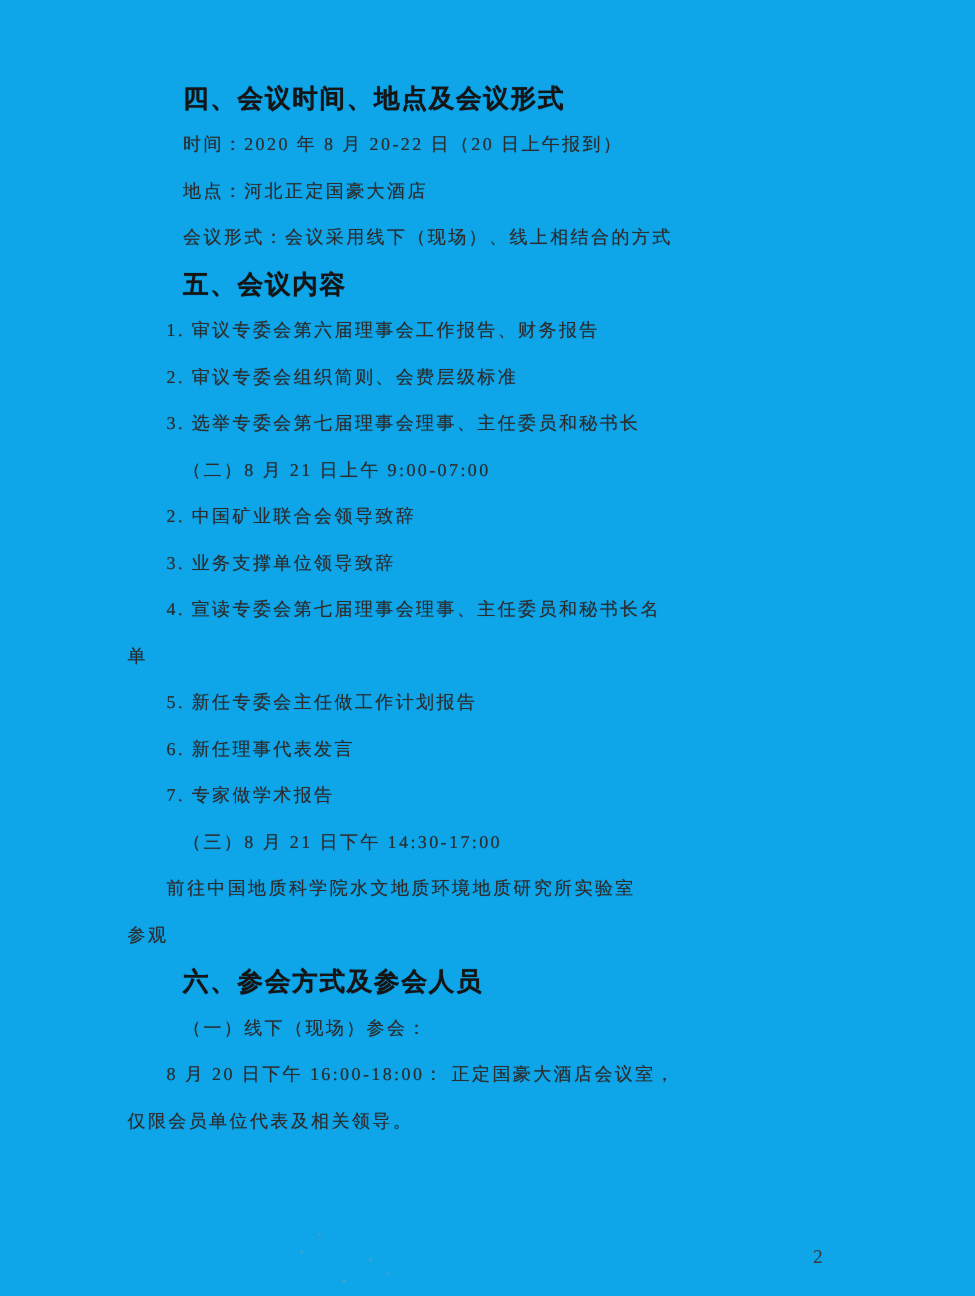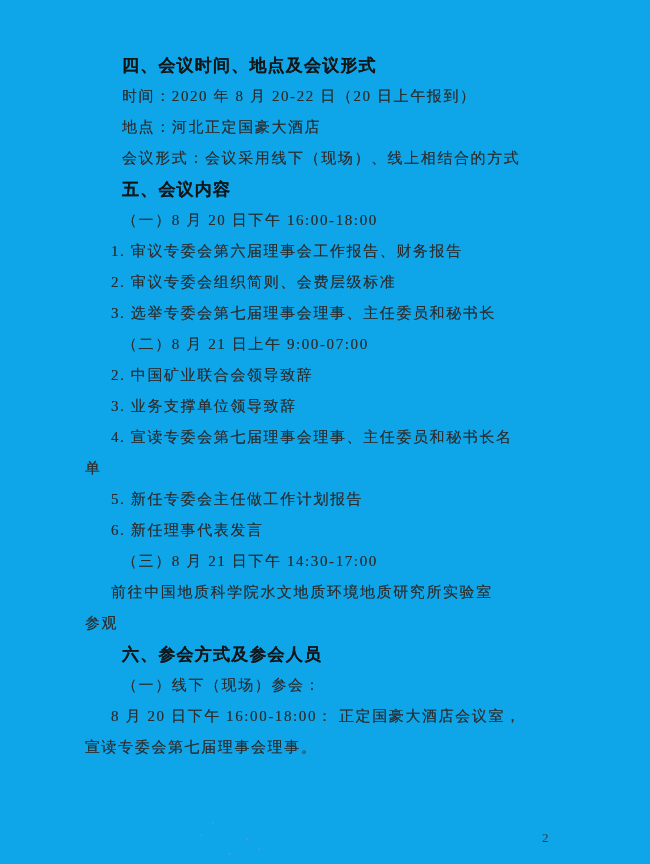--- a/index.html
+++ b/index.html
@@ -18,21 +18,21 @@
   .content {
     position: absolute;
     left: 85px;
     top: 50px;
     width: 545px;
     color: #2a2a2a;
   }
   .line {
     height: 31px;
     line-height: 31px;
-    font-size: 15px;
+    font-size: 12px;
     letter-spacing: 1.6px;
     white-space: nowrap;
     color: #2d2d2d;
     text-shadow: 0 0 0.5px rgba(40,40,40,0.55);
   }
   .line.h {
     font-family: "Liberation Sans", "DejaVu Sans", sans-serif;
     font-weight: bold;
     font-size: 17px;
     letter-spacing: 1.2px;
@@ -59,38 +59,38 @@
 </head>
 <body>
 
 <div class="page">
   <div class="content">
     <div class="line h ind-a">四、会议时间、地点及会议形式</div>
     <div class="line ind-a">时间：2020 年 8 月 20-22 日（20 日上午报到）</div>
     <div class="line ind-a">地点：河北正定国豪大酒店</div>
     <div class="line ind-a">会议形式：会议采用线下（现场）、线上相结合的方式</div>
     <div class="line h ind-a">五、会议内容</div>
-    <div class="line ind-a">（一）8 月 20 日下午 16:00-18:00</div>
     <div class="line ind-b">1. 审议专委会第六届理事会工作报告、财务报告</div>
     <div class="line ind-b">2. 审议专委会组织简则、会费层级标准</div>
     <div class="line ind-b">3. 选举专委会第七届理事会理事、主任委员和秘书长</div>
     <div class="line ind-a">（二）8 月 21 日上午 9:00-07:00</div>
     <div class="line ind-b">2. 中国矿业联合会领导致辞</div>
     <div class="line ind-b">3. 业务支撑单位领导致辞</div>
     <div class="line ind-b">4. 宣读专委会第七届理事会理事、主任委员和秘书长名</div>
     <div class="line">单</div>
     <div class="line ind-b">5. 新任专委会主任做工作计划报告</div>
     <div class="line ind-b">6. 新任理事代表发言</div>
+    <div class="line ind-b">7. 专家做学术报告</div>
     <div class="line ind-a">（三）8 月 21 日下午 14:30-17:00</div>
     <div class="line ind-b">前往中国地质科学院水文地质环境地质研究所实验室</div>
     <div class="line">参观</div>
     <div class="line h ind-a">六、参会方式及参会人员</div>
     <div class="line ind-a">（一）线下（现场）参会：</div>
     <div class="line ind-b">8 月 20 日下午 16:00-18:00： 正定国豪大酒店会议室，</div>
-    <div class="line">宣读专委会第七届理事会理事。</div>
+    <div class="line">仅限会员单位代表及相关领导。</div>
   </div>
 
   <div class="pagenum">2</div>
 
   <div class="speckle" style="left:212px; top:822px; width:2px; height:2px;"></div>
   <div class="speckle" style="left:246px; top:838px; width:2px; height:3px;"></div>
   <div class="speckle" style="left:228px; top:853px; width:3px; height:2px;"></div>
   <div class="speckle" style="left:200px; top:834px; width:2px; height:2px;"></div>
   <div class="speckle" style="left:258px; top:848px; width:2px; height:2px;"></div>
   <div class="speckle" style="left:222px; top:752px; width:2px; height:2px;"></div>

